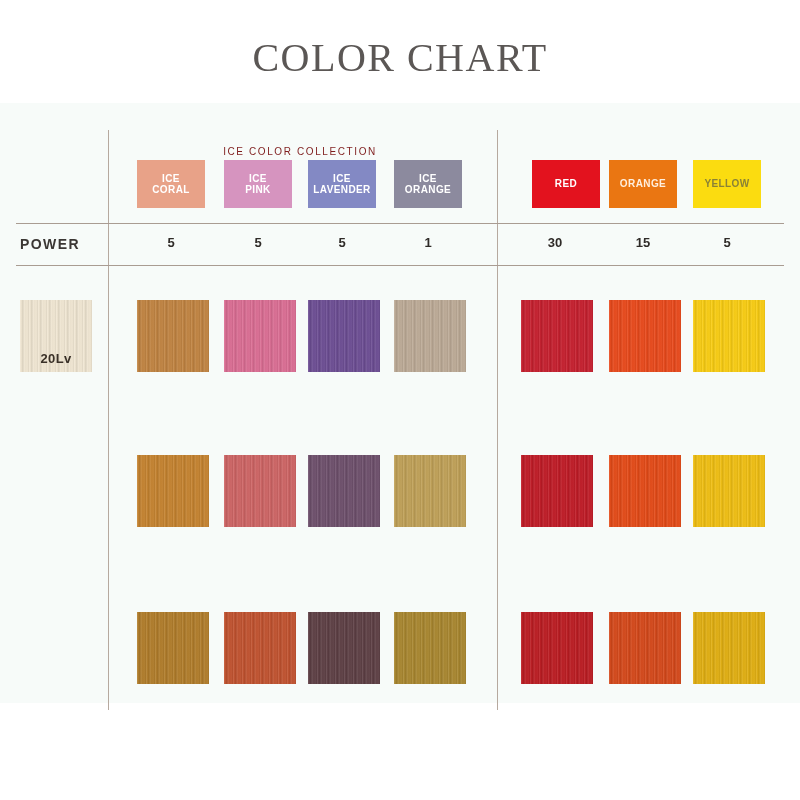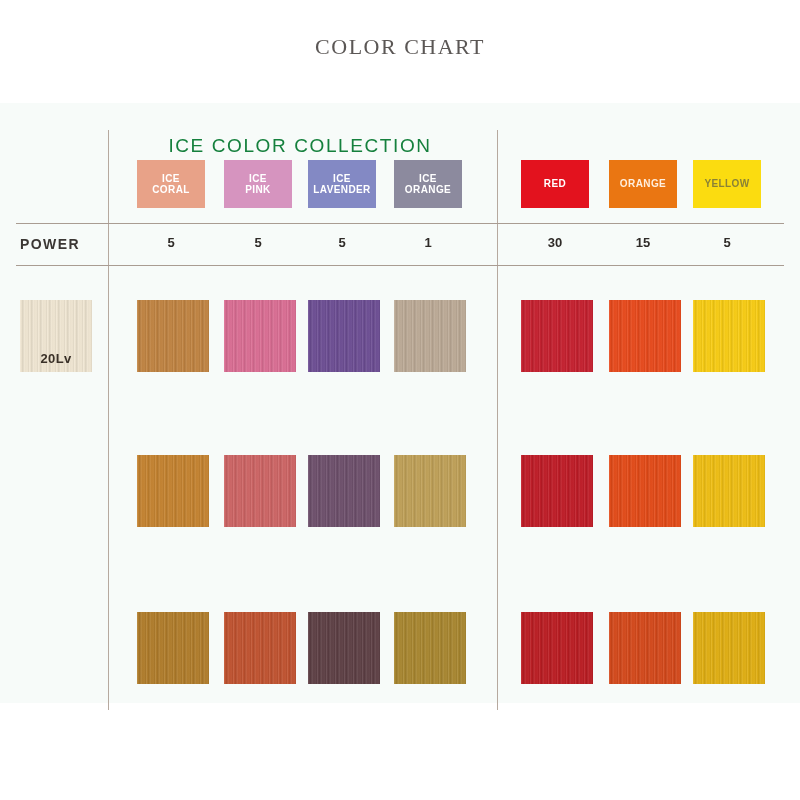--- a/index.html
+++ b/index.html
@@ -11,44 +11,44 @@
   }
 
   #chart-root { position: relative; width: 800px; height: 800px; background: #ffffff; }
 
   
   .page-title {
     position: absolute;
     top: 34px; left: 0; width: 800px;
     text-align: center;
     font-family: "Liberation Serif", serif;
-    font-size: 22px;
+    font-size: 40px;
     letter-spacing: 1.5px;
     color: #5b5755;
   }
 
   
   .panel {
     position: absolute;
     top: 103px; left: 0; width: 800px; height: 600px;
     background: #f7fbf9;
   }
 
   
   .vrule { position: absolute; width: 1px; background: #b6a99f; }
   .hrule { position: absolute; height: 1px; background: #a99c92; }
 
   
   .group-heading {
     position: absolute;
-    top: 135px; left: 120px; width: 360px;
-    text-align: center;
-    font-size: 19px;
+    top: 146px; left: 120px; width: 360px;
+    text-align: center;
+    font-size: 10px;
     letter-spacing: 1.6px;
-    color: #15803d;
+    color: #7f1d1d;
   }
 
   
   .hdr-swatch {
     position: absolute;
     top: 160px;
     width: 68px; height: 48px;
     display: flex; flex-direction: column;
     align-items: center; justify-content: center;
     line-height: 1.12;
@@ -132,21 +132,21 @@
     <span class="ln">PINK</span>
   </div>
   <div class="hdr-swatch" style="left: 308px; background: rgb(131, 137, 196); color: rgb(255, 255, 255);">
     <span class="ln">ICE</span>
     <span class="ln">LAVENDER</span>
   </div>
   <div class="hdr-swatch" style="left: 394px; background: rgb(140, 138, 158); color: rgb(255, 255, 255);">
     <span class="ln">ICE</span>
     <span class="ln">ORANGE</span>
   </div>
-  <div class="hdr-swatch" style="left: 521px; background: rgb(227, 18, 30); color: rgb(255, 255, 255);">
+  <div class="hdr-swatch" style="left: 532px; background: rgb(227, 18, 30); color: rgb(255, 255, 255);">
     <span class="ln">RED</span>
   </div>
   <div class="hdr-swatch" style="left: 609px; background: rgb(234, 118, 18); color: rgb(255, 238, 221);">
     <span class="ln">ORANGE</span>
   </div>
   <div class="hdr-swatch" style="left: 693px; background: rgb(251, 220, 16); color: rgb(138, 130, 54);">
     <span class="ln">YELLOW</span>
   </div>
 
   <div class="power-label">POWER</div>

